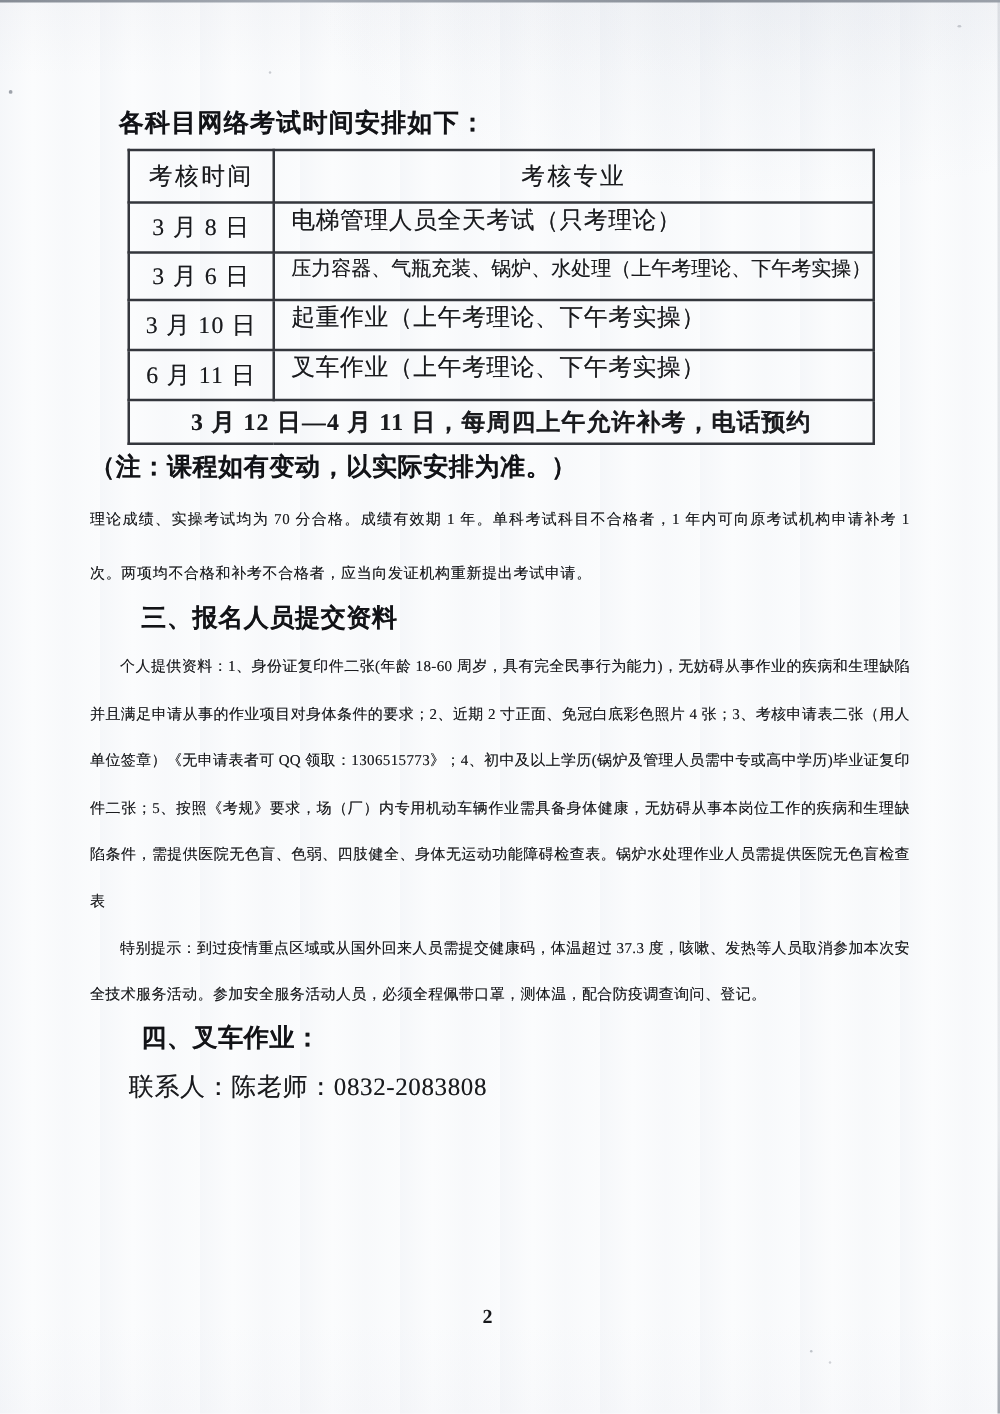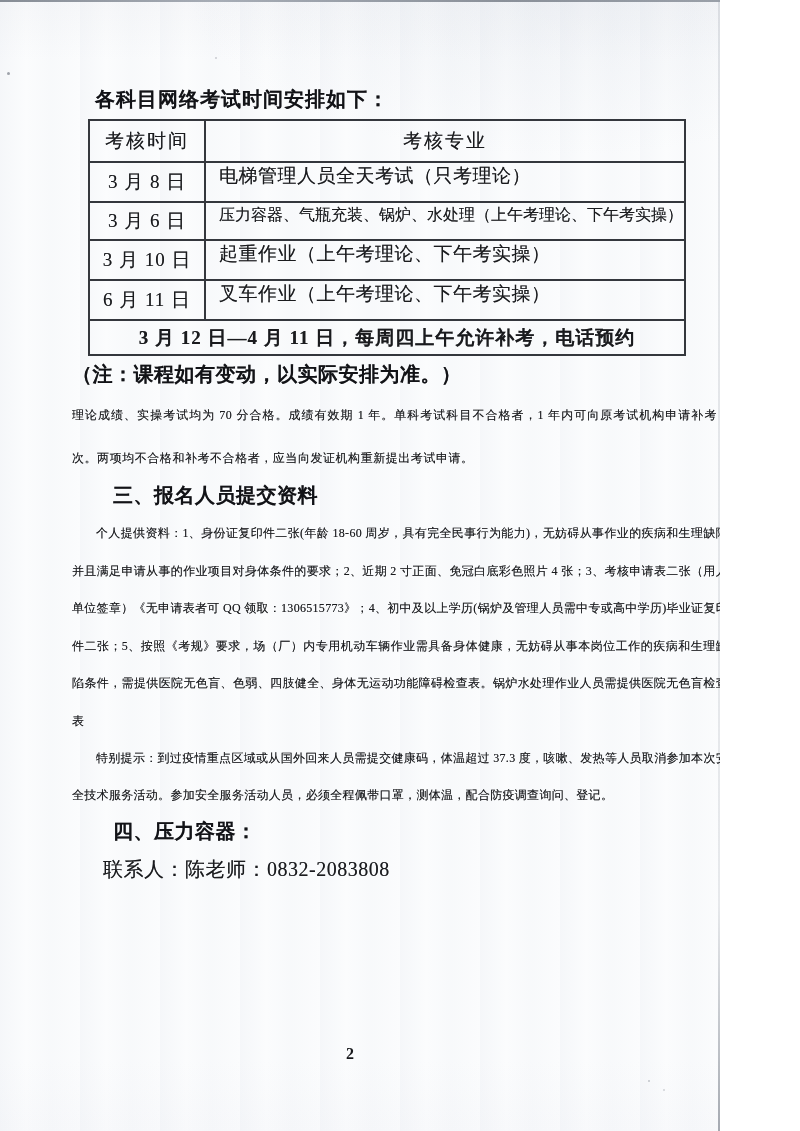--- a/index.html
+++ b/index.html
@@ -2,21 +2,21 @@
 <html><head>
 <meta charset="utf-8">
 <style>
   html, body { margin: 0; padding: 0; }
   body {
     background: #ffffff;
     font-family: "Liberation Serif", "DejaVu Serif", serif;
   }
   .page {
     position: relative;
-    width: 720px;
+    width: 800px;
     height: 1131px;
     overflow: hidden;
     color: #1a1b1e;
     background:
       radial-gradient(ellipse 620px 260px at 78% 0%, rgba(206,213,224,0.22), rgba(255,255,255,0) 60%),
       repeating-linear-gradient(90deg, rgba(213,219,230,0.16) 0px, rgba(255,255,255,0) 26px, rgba(213,219,230,0.09) 52px, rgba(255,255,255,0) 80px),
       linear-gradient(180deg, #f6f7f9 0px, #fbfcfd 60px, #fbfcfd 1060px, #f8f9fb 1131px);
   }
   .edge-top {
     position: absolute; top: 0; left: 0; right: 0; height: 2px;
@@ -50,21 +50,21 @@
     margin: 0 0 0 23px;
     font-size: 20px;
     letter-spacing: 1px;
     line-height: 26px;
   }
 
   table.schedule {
     border-collapse: collapse;
     table-layout: fixed;
     width: 598px;
-    margin: 7px 0 0 16px;
+    margin: 7px 0 0 30px;
     font-size: 19px;
   }
   table.schedule th, table.schedule td {
     border: 2px solid #34373d;
     vertical-align: middle;
     overflow: hidden;
     white-space: nowrap;
   }
   table.schedule th { font-weight: normal; height: 38px; letter-spacing: 2px; }
   col.c-date { width: 116px; }
@@ -168,20 +168,20 @@
     <div class="note-line hei">（注：课程如有变动，以实际安排为准。）</div>
 
     <p class="para para-score">理论成绩、实操考试均为 70 分合格。成绩有效期 1 年。单科考试科目不合格者，1 年内可向原考试机构申请补考 1 次。两项均不合格和补考不合格者，应当向发证机构重新提出考试申请。</p>
 
     <div class="sec-title sec3-title hei">三、报名人员提交资料</div>
 
     <p class="para para-materials">个人提供资料：1、身份证复印件二张(年龄 18-60 周岁，具有完全民事行为能力)，无妨碍从事作业的疾病和生理缺陷并且满足申请从事的作业项目对身体条件的要求；2、近期 2 寸正面、免冠白底彩色照片 4 张；3、考核申请表二张（用人单位签章）《无申请表者可 QQ 领取：1306515773》；4、初中及以上学历(锅炉及管理人员需中专或高中学历)毕业证复印件二张；5、按照《考规》要求，场（厂）内专用机动车辆作业需具备身体健康，无妨碍从事本岗位工作的疾病和生理缺陷条件，需提供医院无色盲、色弱、四肢健全、身体无运动功能障碍检查表。锅炉水处理作业人员需提供医院无色盲检查表</p>
 
     <p class="para para-notice">特别提示：到过疫情重点区域或从国外回来人员需提交健康码，体温超过 37.3 度，咳嗽、发热等人员取消参加本次安全技术服务活动。参加安全服务活动人员，必须全程佩带口罩，测体温，配合防疫调查询问、登记。</p>
 
-    <div class="sec-title sec4-title hei">四、压力容器：</div>
+    <div class="sec-title sec4-title hei">四、叉车作业：</div>
 
     <div class="contact-line">联系人：陈老师：0832-2083808</div>
 
   </div>
 
   <div class="page-number">2</div>
 </div>
 
 </body></html>

